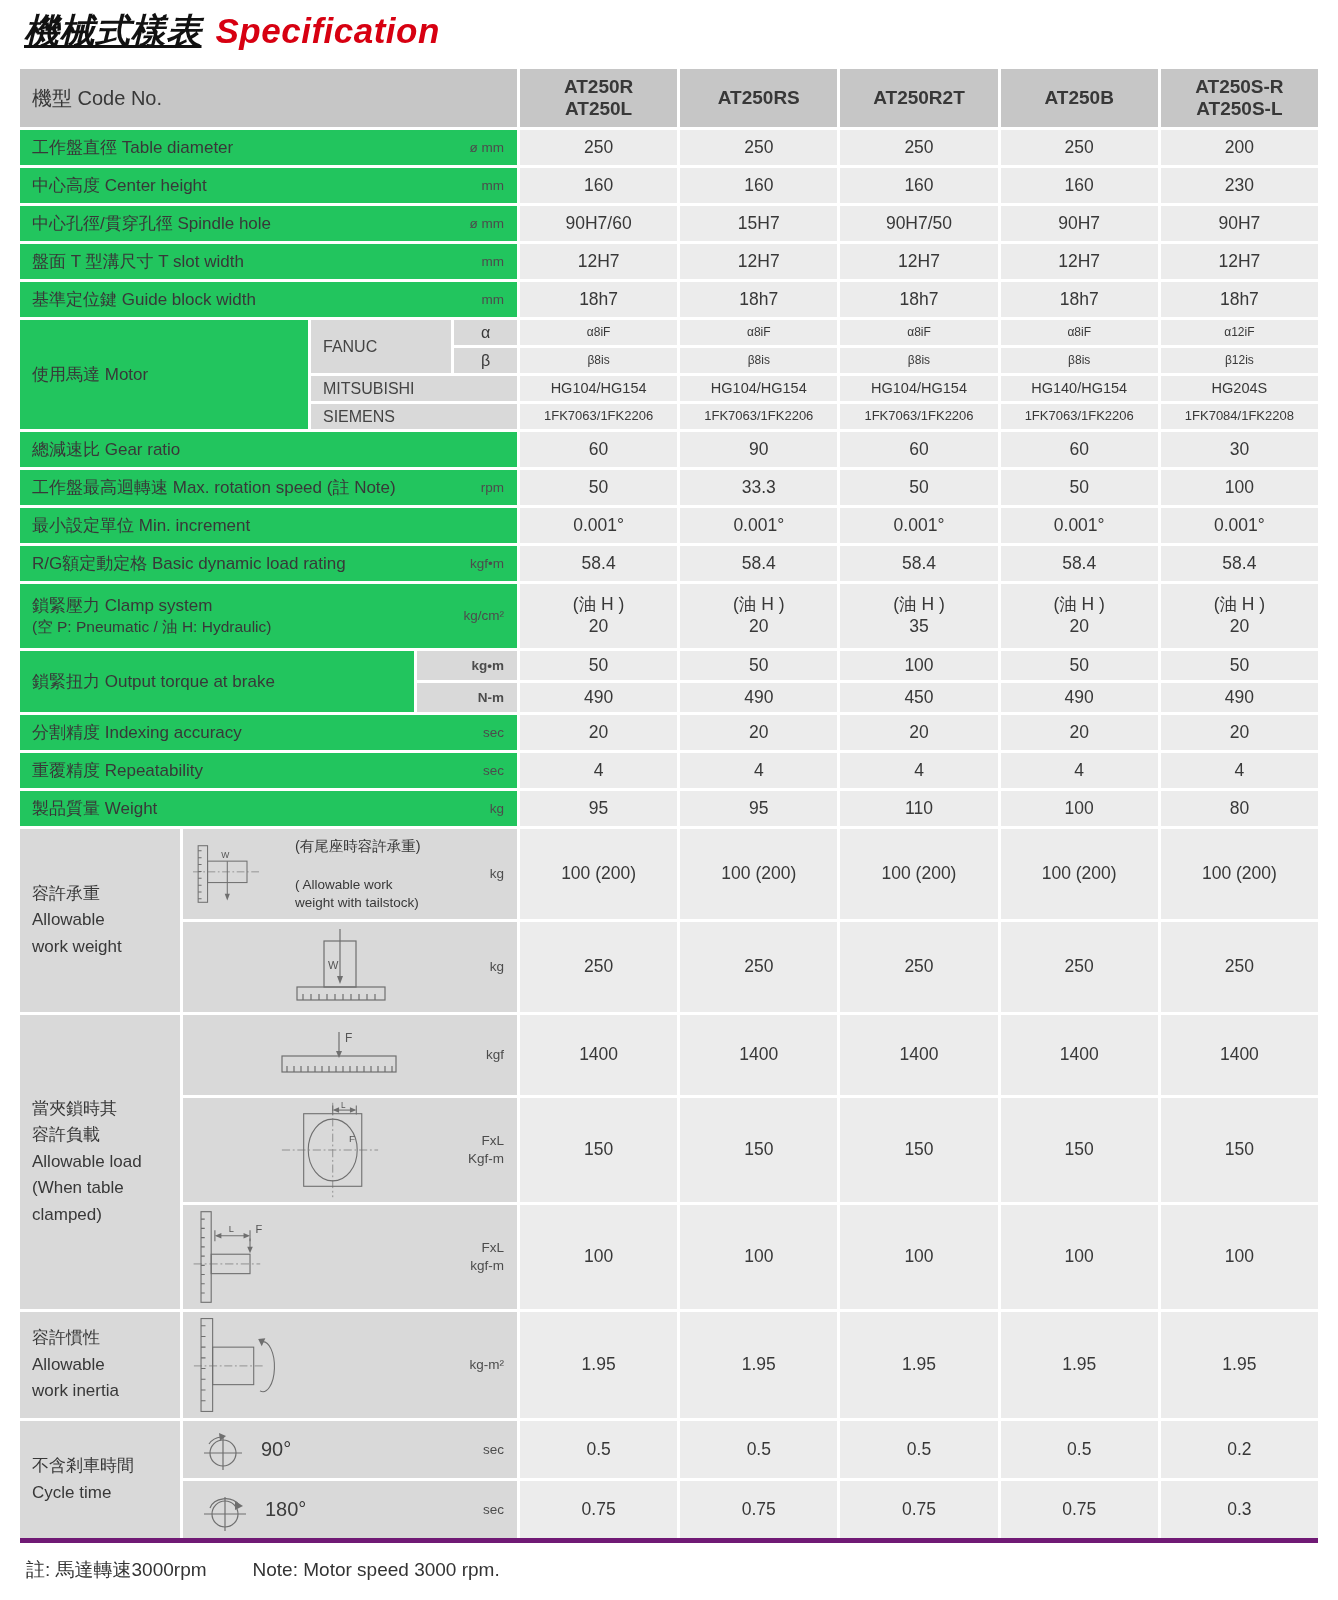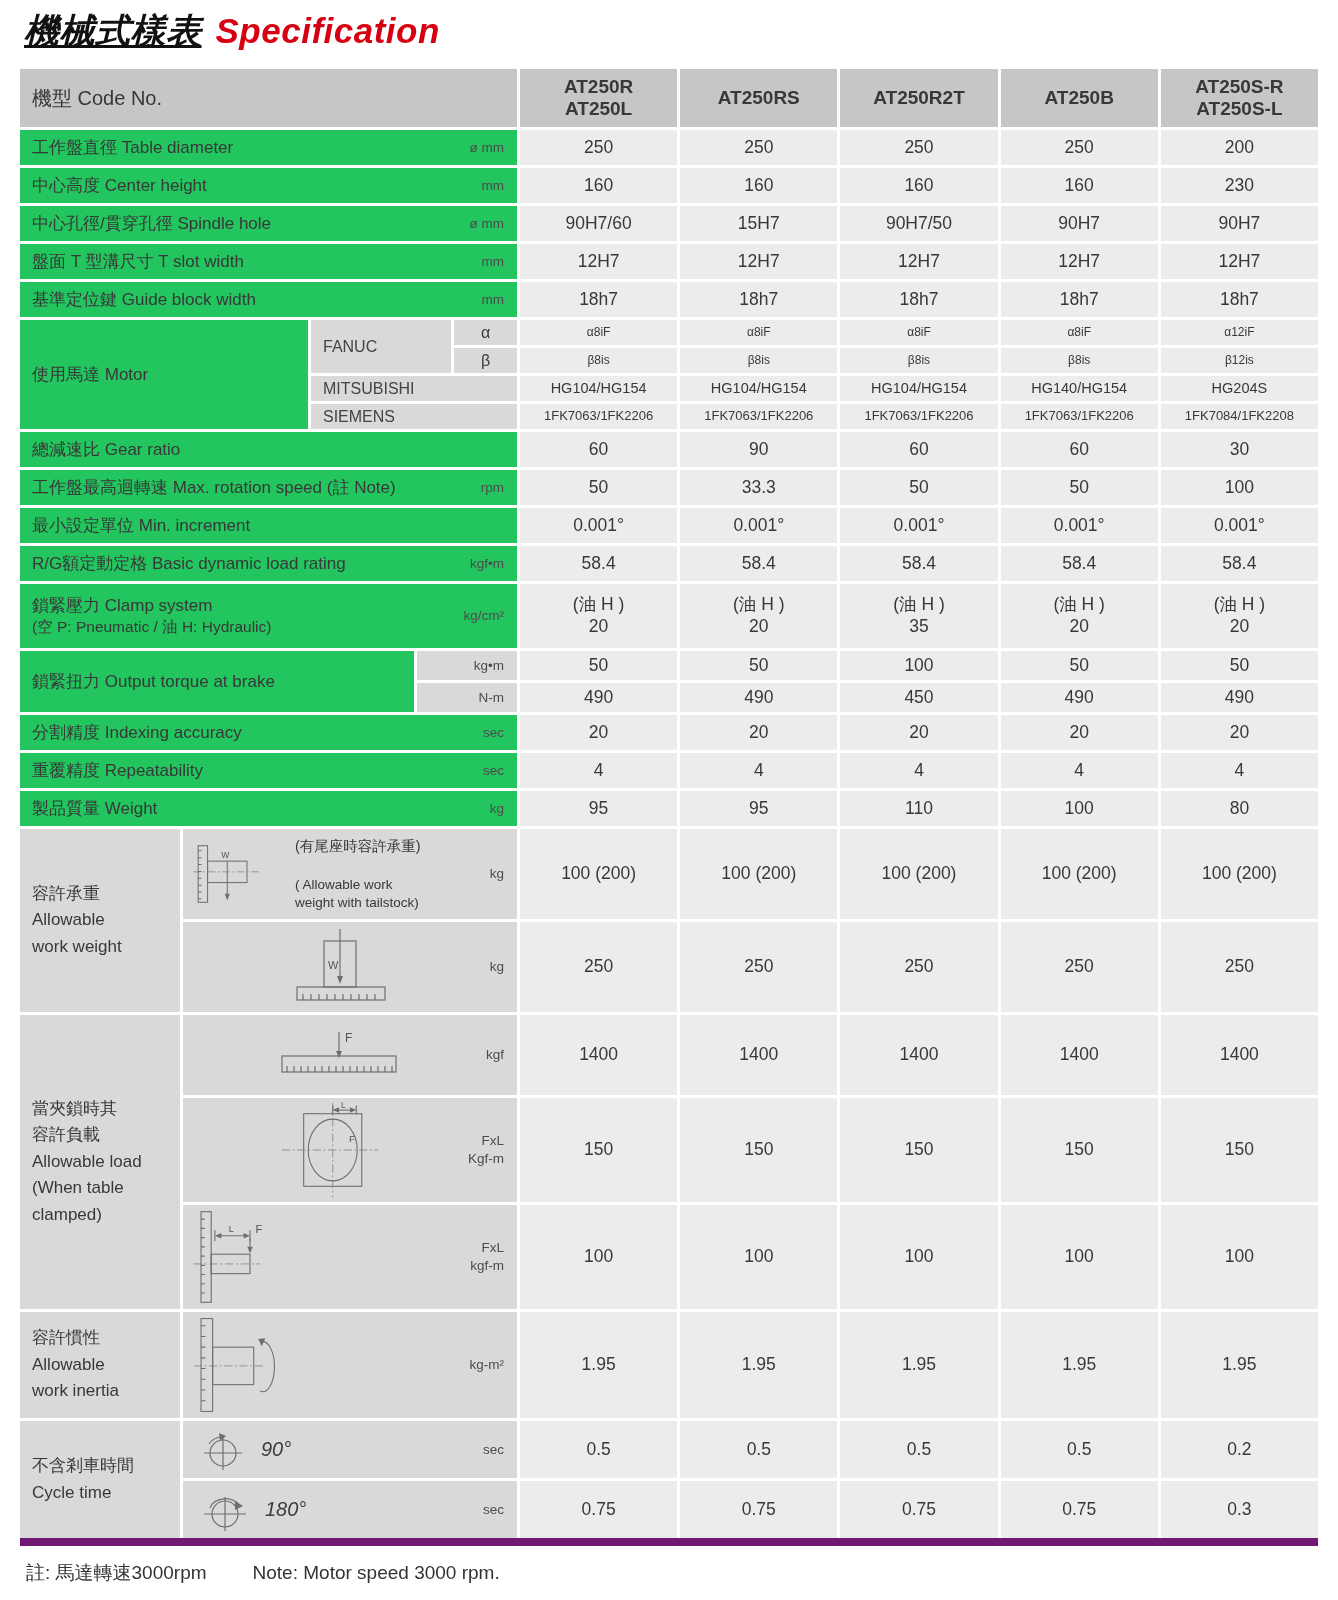--- a/index.html
+++ b/index.html
@@ -7,21 +7,21 @@
     width:1338px;
     font-family:"Liberation Sans","DejaVu Sans",sans-serif;
     color:#383838;
     -webkit-font-smoothing:antialiased;
   }
   .page{padding:8px 20px 20px 20px;}
   .title{margin:0 0 14px 4px;font-size:35px;font-weight:bold;font-style:italic;letter-spacing:.5px;}
   .title .t-zh{color:#111;text-decoration:underline;}
   .title .t-en{color:#d70011;margin-left:14px;margin-top:12px;}
 
-  .spec-table{width:1298px;border-bottom:8px solid #701a75;}
+  .spec-table{width:1298px;border-bottom:5px solid #701a75;}
   .row{display:grid;grid-gap:3px;gap:3px;margin-top:3px;}
   .cols-simple{grid-template-columns:497px repeat(5,1fr);grid-auto-rows:35px;}
   .row-header{grid-auto-rows:58px;margin-top:0;}
   .row-tall{grid-auto-rows:64px;}
 
   .cell{background:#ececec;}
   .label-cell{
     background:#22c55e;display:flex;align-items:center;
     padding:0 13px 0 12px;font-size:17px;line-height:1.25;
   }
@@ -39,39 +39,39 @@
   
   .motor-grid{grid-template-columns:288px 140px 63px repeat(5,1fr);grid-template-rows:repeat(4,25px);}
   .motor-grid .data-cell{font-size:12px;}
   .motor-grid .brand-cell{background:#d9d9d9;display:flex;align-items:center;padding-left:12px;font-size:16px;color:#444;}
   .motor-grid .sym-cell{background:#d9d9d9;display:flex;align-items:center;justify-content:center;font-size:16px;}
   .font-sm{font-size:14.5px !important;}
   .font-xs{font-size:13px !important;}
 
   
   .torque-grid{grid-template-columns:394px 100px repeat(5,1fr);grid-template-rows:repeat(2,29px);}
-  .unit-cell{background:#d9d9d9;display:flex;align-items:center;justify-content:flex-end;padding-right:13px;}
+  .unit-cell{background:#d9d9d9;display:flex;align-items:center;justify-content:flex-end;padding-right:13px;font-weight:bold;}
 
   
   .fig-grid{grid-template-columns:160px 334px repeat(5,1fr);}
   .ww-grid{grid-template-rows:90px 90px;}
   .cl-grid{grid-template-rows:80px 104px 104px;}
   .in-grid{grid-template-rows:106px;}
   .cy-grid{grid-template-rows:57px 57px;}
   .outer-label{
     background:#d9d9d9;display:flex;align-items:center;
     padding:0 8px 0 12px;font-size:17px;line-height:1.55;white-space:pre-line;
   }
   .inner-cell{background:#d9d9d9;display:flex;align-items:center;padding:0 13px 0 10px;}
   .inner-cell svg{flex:none;}
   .svg-center{margin:0 auto;}
   .note{flex:1;margin-left:6px;white-space:pre-line;line-height:1.3;}
   .note .n-zh{font-size:14.5px;display:block;}
   .note .n-en{font-size:13.5px;display:block;}
-  .angle{font-size:20px;margin-left:14px;color:#3c3c3c;font-style:italic;}
+  .angle{font-size:20px;margin-left:14px;color:#3c3c3c;}
   .cy-grid .inner-cell{padding-left:16px;}
 
   
   .gc1{grid-column:1}.gc2{grid-column:2}.gc3{grid-column:3}.gc4{grid-column:4}
   .gc5{grid-column:5}.gc6{grid-column:6}.gc7{grid-column:7}.gc8{grid-column:8}
   .gr1{grid-row:1}.gr2{grid-row:2}.gr3{grid-row:3}.gr4{grid-row:4}
   .gr12{grid-row:1/3}.gr13{grid-row:1/4}.gr14{grid-row:1/5}
   .gc23{grid-column:2/4}
 
   .footnote{margin:14px 0 0 6px;font-size:19px;color:#333;}

